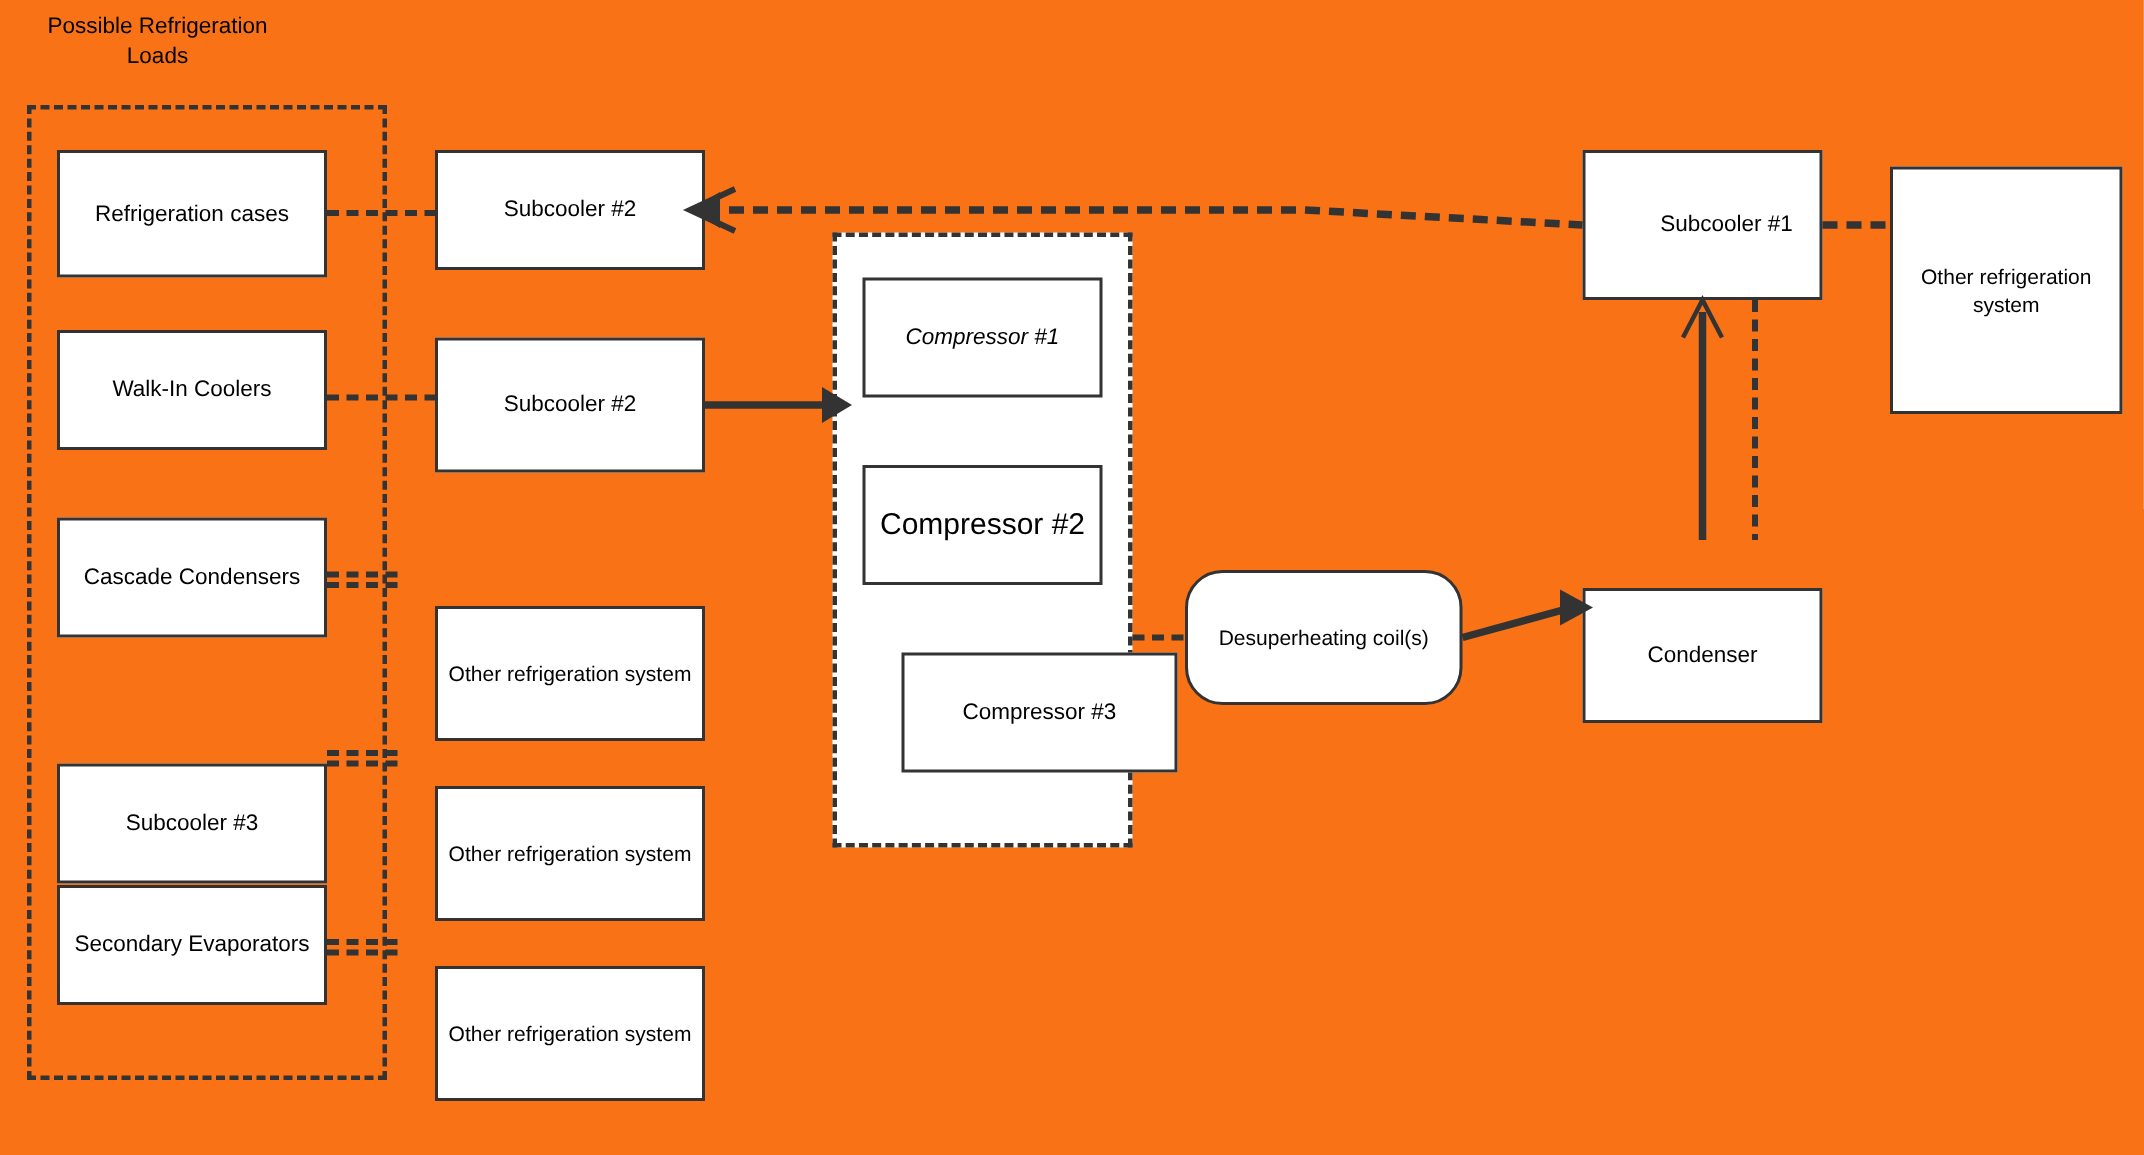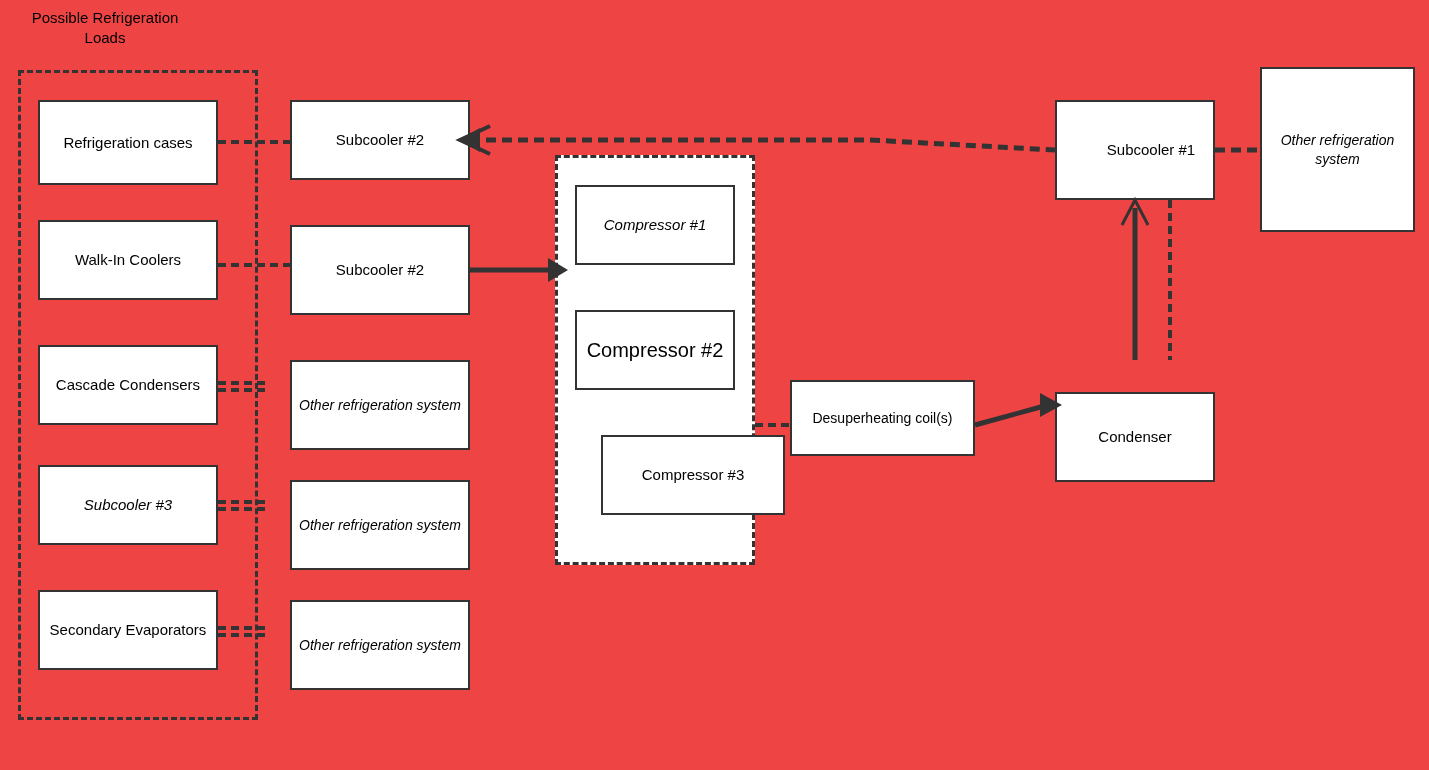--- a/index.html
+++ b/index.html
@@ -10,38 +10,38 @@
       width: 1429px;
       height: 770px;
       overflow: hidden;
       position: relative;
     }
 
     #diagram {
       position: relative;
       width: 1429px;
       height: 770px;
-      background: #ef4444;
+      background: #f97316;
     }
 
     .box {
       position: absolute;
       border: 2px solid #333;
       background: #fff;
       display: flex;
       align-items: center;
       justify-content: center;
       text-align: center;
       font-size: 14px;
       line-height: 1.3;
       padding: 4px;
     }
 
     .box-italic {
-      font-style: italic;
+      margin-top: 44px;
     }
 
     
     .dashed-outer {
       position: absolute;
       border: 3px dashed #333;
       background: transparent;
     }
 
     
@@ -100,21 +100,21 @@
   <div class="box box-italic" style="left: 290px; top: 600px; width: 180px; height: 90px; font-size:14px;">Other refrigeration system</div>
 
   <div class="dashed-inner" style="left: 555px; top: 155px; width: 200px; height: 410px;"></div>
 
   <div class="box" style="left: 575px; top: 185px; width: 160px; height: 80px; font-size:15px;font-style:italic;">Compressor #1</div>
 
   <div class="box" style="left: 575px; top: 310px; width: 160px; height: 80px; font-size:20px;">Compressor #2</div>
 
   <div class="box" style="left: 601px; top: 435px; width: 184px; height: 80px; font-size:15px;">Compressor #3</div>
 
-  <div class="box" style="left: 790px; top: 380px; width: 185px; height: 76px; font-size:14px;">Desuperheating coil(s)</div>
+  <div class="box" style="left: 790px; top: 380px; width: 185px; height: 90px; font-size:14px;border-radius:25px;">Desuperheating coil(s)</div>
 
   <div class="box" style="left: 1055px; top: 100px; width: 160px; height: 100px; font-size:15px;padding-left:36px;">Subcooler #1</div>
 
   <div class="box" style="left: 1055px; top: 360px; width: 160px; height: 90px; font-size:15px;margin-top:32px;">Condenser</div>
 
   <div class="box box-italic" style="left: 1260px; top: 67px; width: 155px; height: 165px; font-size:14px;">Other refrigeration system</div>
 
   <svg class="arrows">
     <defs>
 

